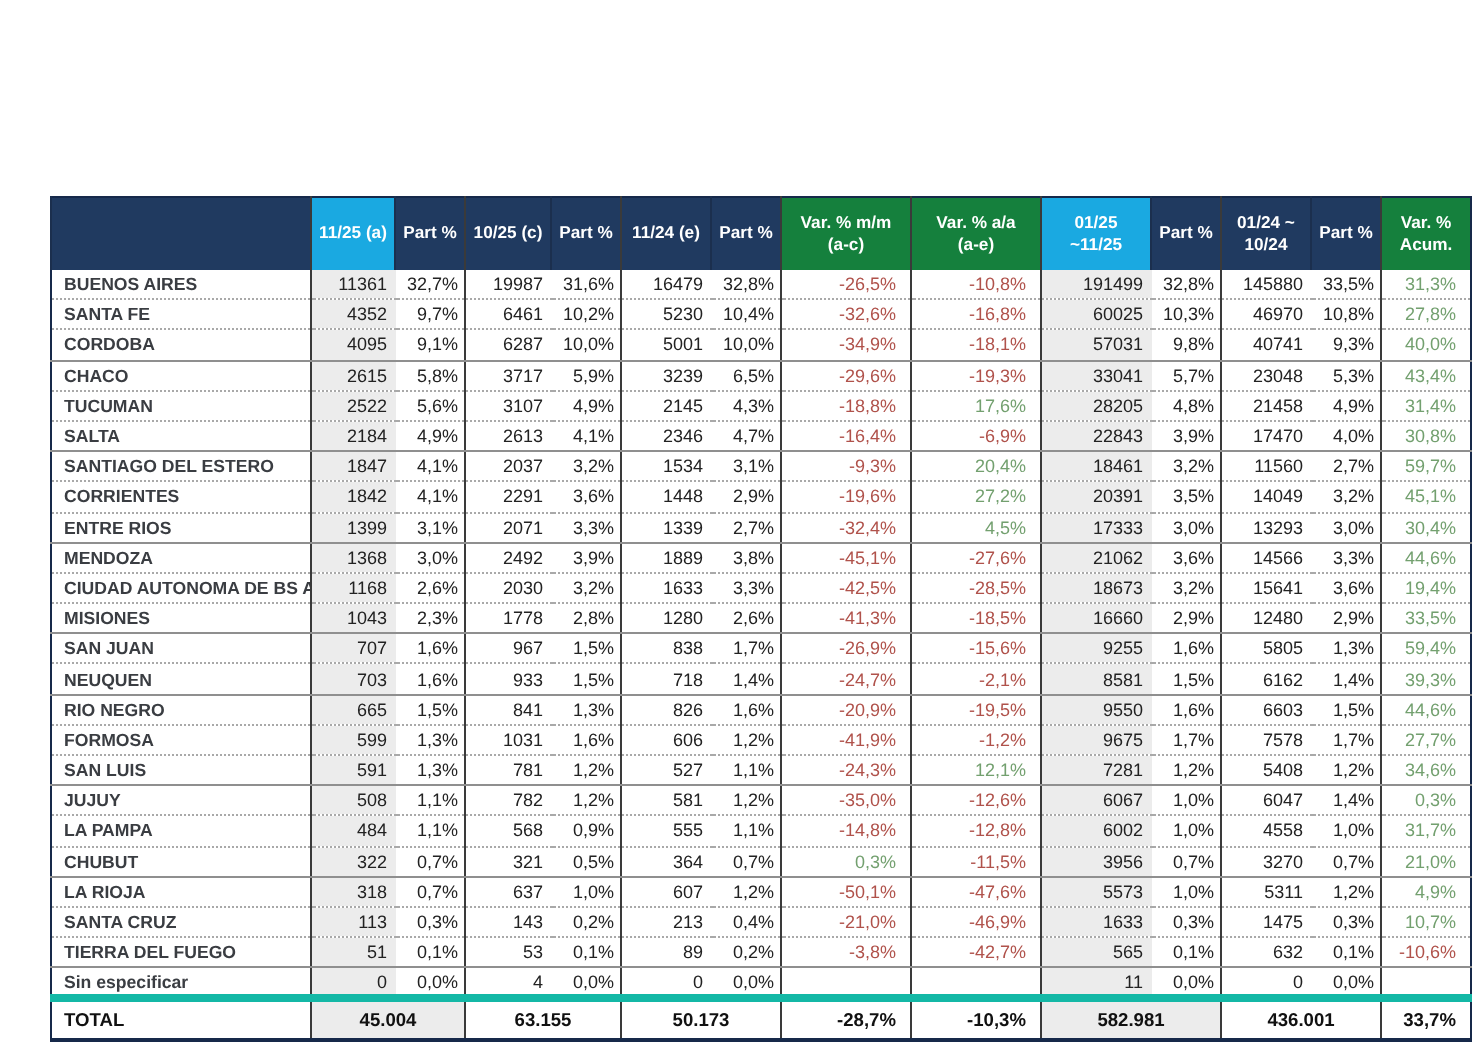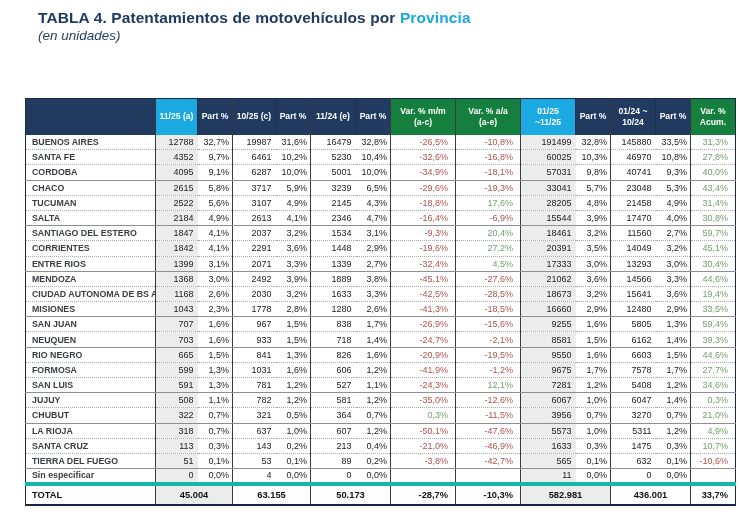--- a/index.html
+++ b/index.html
@@ -42,24 +42,20 @@
   tr.total td{height:21px;font-weight:bold;font-size:9.3px;color:#111;
     border-top:4px solid #14b8a6;border-bottom:none;}
   tr.total td.tmerge{text-align:center;}
   tr.total td.var{text-align:right;}
   tr.total td.name{font-size:9.3px;color:#111;}
 </style>
 </head>
 <body>
 
 <div id="stage">
-  <div class="title-wrap">
-    <div class="title-main"><span>TABLA 4. Patentamientos de motovehículos por </span><span class="title-highlight">Provincia</span></div>
-    <div class="title-sub">(en unidades)</div>
-  </div>
 
   <div class="tbl-wrap">
     <table>
       <colgroup>
           <col style="width: 130px;">
           <col style="width: 42px;">
           <col style="width: 35px;">
           <col style="width: 43px;">
           <col style="width: 35px;">
           <col style="width: 45px;">
@@ -91,21 +87,21 @@
             <th class="bg-navy">01/24 ~
 10/24</th>
             <th class="bg-navy sep">Part %</th>
             <th class="bg-gold">Var. %
 Acum.</th>
           </tr>
         </thead>
       <tbody>
           <tr>
             <td class="name sep">BUENOS AIRES</td>
-            <td class="num shaded">12788</td>
+            <td class="num shaded">11361</td>
             <td class="pct sep">32,7%</td>
             <td class="num">19987</td>
             <td class="pct sep">31,6%</td>
             <td class="num">16479</td>
             <td class="pct sep">32,8%</td>
             <td class="var sep neg">-26,5%</td>
             <td class="var sep neg">-10,8%</td>
             <td class="num shaded">191499</td>
             <td class="pct sep">32,8%</td>
             <td class="num">145880</td>
@@ -179,21 +175,21 @@
           <tr class="group-end">
             <td class="name sep">SALTA</td>
             <td class="num shaded">2184</td>
             <td class="pct sep">4,9%</td>
             <td class="num">2613</td>
             <td class="pct sep">4,1%</td>
             <td class="num">2346</td>
             <td class="pct sep">4,7%</td>
             <td class="var sep neg">-16,4%</td>
             <td class="var sep neg">-6,9%</td>
-            <td class="num shaded">15544</td>
+            <td class="num shaded">22843</td>
             <td class="pct sep">3,9%</td>
             <td class="num">17470</td>
             <td class="pct sep">4,0%</td>
             <td class="var pos">30,8%</td>
           </tr>
           <tr>
             <td class="name sep">SANTIAGO DEL ESTERO</td>
             <td class="num shaded">1847</td>
             <td class="pct sep">4,1%</td>
             <td class="num">2037</td>
@@ -377,20 +373,36 @@
             <td class="num">581</td>
             <td class="pct sep">1,2%</td>
             <td class="var sep neg">-35,0%</td>
             <td class="var sep neg">-12,6%</td>
             <td class="num shaded">6067</td>
             <td class="pct sep">1,0%</td>
             <td class="num">6047</td>
             <td class="pct sep">1,4%</td>
             <td class="var pos">0,3%</td>
           </tr>
+          <tr>
+            <td class="name sep">LA PAMPA</td>
+            <td class="num shaded">484</td>
+            <td class="pct sep">1,1%</td>
+            <td class="num">568</td>
+            <td class="pct sep">0,9%</td>
+            <td class="num">555</td>
+            <td class="pct sep">1,1%</td>
+            <td class="var sep neg">-14,8%</td>
+            <td class="var sep neg">-12,8%</td>
+            <td class="num shaded">6002</td>
+            <td class="pct sep">1,0%</td>
+            <td class="num">4558</td>
+            <td class="pct sep">1,0%</td>
+            <td class="var pos">31,7%</td>
+          </tr>
           <tr class="group-end">
             <td class="name sep">CHUBUT</td>
             <td class="num shaded">322</td>
             <td class="pct sep">0,7%</td>
             <td class="num">321</td>
             <td class="pct sep">0,5%</td>
             <td class="num">364</td>
             <td class="pct sep">0,7%</td>
             <td class="var sep pos">0,3%</td>
             <td class="var sep neg">-11,5%</td>

